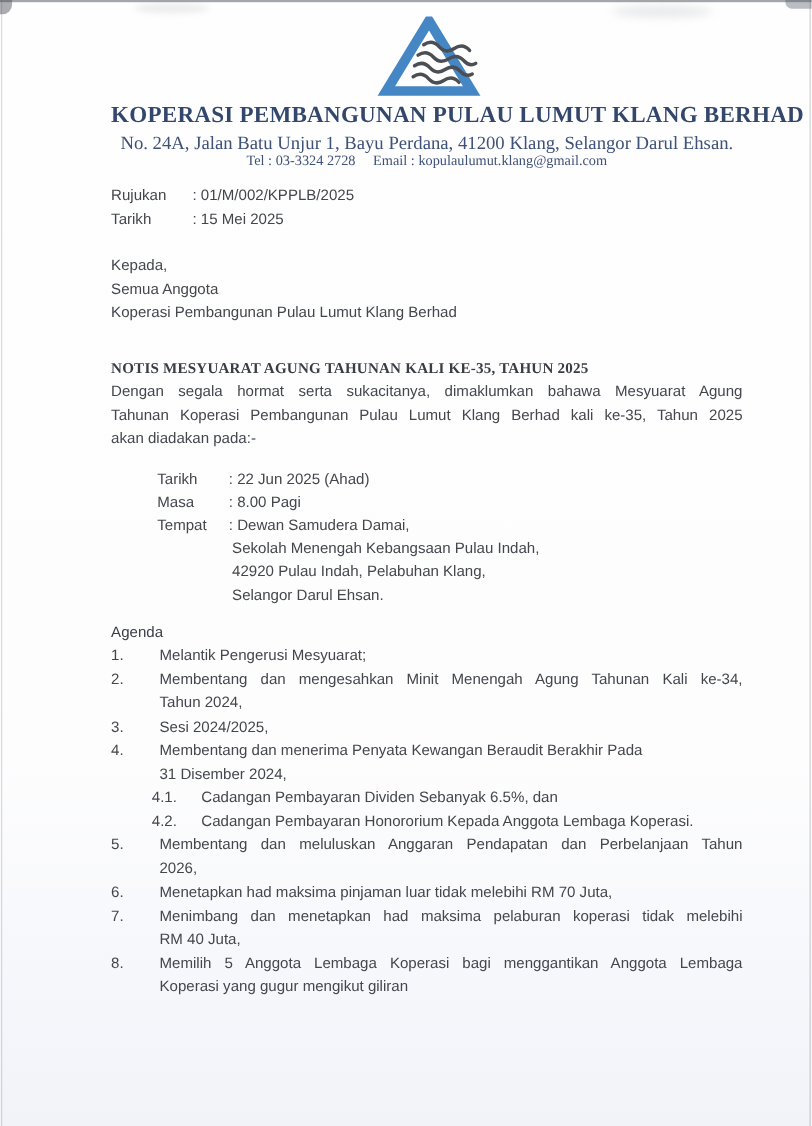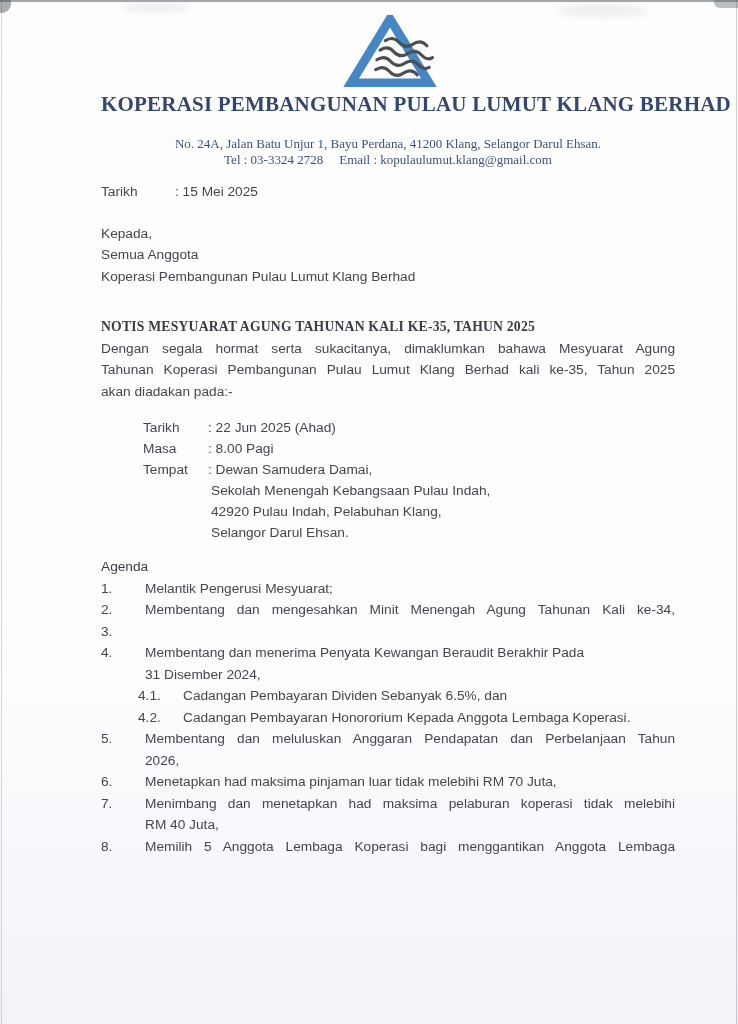--- a/index.html
+++ b/index.html
@@ -25,21 +25,21 @@
     position:absolute;left:101px;top:12px;width:574px;
     color:#43464b;font-size:13.7px;line-height:21.5px;
   }
   header{text-align:center;}
   .logo{height:76px;display:flex;justify-content:center;align-items:flex-start;padding-top:3px;}
   .org-name{
     font-family:"Liberation Serif", serif;font-weight:bold;
     font-size:21px;line-height:24px;letter-spacing:.2px;
     color:#33476d;white-space:nowrap;margin-top:1px;
   }
-  .org-address{font-family:"Liberation Serif", serif;font-size:13px;line-height:17px;color:#3e5178;margin-top:19px;}
+  .org-address{font-family:"Liberation Serif", serif;font-size:17px;line-height:17px;color:#3e5178;margin-top:5px;}
   .org-contact{font-family:"Liberation Serif", serif;font-size:13px;line-height:16px;color:#3e5178;display:flex;justify-content:center;gap:16px;}
 
   .meta{margin-top:13px;}
   .meta-row{display:flex;}
   .mlabel{width:74px;flex:none;}
 
   .recipient{margin-top:20px;}
 
   .title{margin-top:29px;font-weight:bold;color:#393d44;letter-spacing:.2px;font-family:Liberation Serif, serif;}
 
@@ -87,20 +87,24 @@
       <div class="org-name">KOPERASI PEMBANGUNAN PULAU LUMUT KLANG BERHAD</div>
       <div class="org-address">No. 24A, Jalan Batu Unjur 1, Bayu Perdana, 41200 Klang, Selangor Darul Ehsan.</div>
       <div class="org-contact">
         <span>Tel : 03-3324 2728</span>
         <span>Email : kopulaulumut.klang@gmail.com</span>
       </div>
     </header>
 
     <div class="meta">
       <div class="meta-row">
+        <span class="mlabel">Rujukan</span>
+        <span>: 01/M/002/KPPLB/2025</span>
+      </div>
+      <div class="meta-row">
         <span class="mlabel">Tarikh</span>
         <span>: 15 Mei 2025</span>
       </div>
     </div>
 
     <div class="recipient">
       <div>Kepada,</div>
       <div>Semua Anggota</div>
       <div>Koperasi Pembangunan Pulau Lumut Klang Berhad</div>
     </div>
@@ -142,25 +146,27 @@
         <div class="arow">
           <span class="anum">1.</span>
           <div class="atxt">
             <div>Melantik Pengerusi Mesyuarat;</div>
           </div>
         </div>
         <div class="arow">
           <span class="anum">2.</span>
           <div class="atxt">
             <div class="jline">Membentang dan mengesahkan Minit Menengah Agung Tahunan Kali ke-34,</div>
+            <div>Tahun 2024,</div>
           </div>
         </div>
         <div class="arow">
           <span class="anum">3.</span>
           <div class="atxt">
+            <div>Sesi 2024/2025,</div>
           </div>
         </div>
         <div class="arow">
           <span class="anum">4.</span>
           <div class="atxt">
             <div>Membentang dan menerima Penyata Kewangan Beraudit Berakhir Pada</div>
             <div>31 Disember 2024,</div>
           </div>
         </div>
         <div class="arow sub">
@@ -192,18 +198,19 @@
           <span class="anum">7.</span>
           <div class="atxt">
             <div class="jline">Menimbang dan menetapkan had maksima pelaburan koperasi tidak melebihi</div>
             <div>RM 40 Juta,</div>
           </div>
         </div>
         <div class="arow">
           <span class="anum">8.</span>
           <div class="atxt">
             <div class="jline">Memilih 5 Anggota Lembaga Koperasi bagi menggantikan Anggota Lembaga</div>
+            <div>Koperasi yang gugur mengikut giliran</div>
           </div>
         </div>
       </div>
 
   </div>
 </div>
 
 </body></html>

